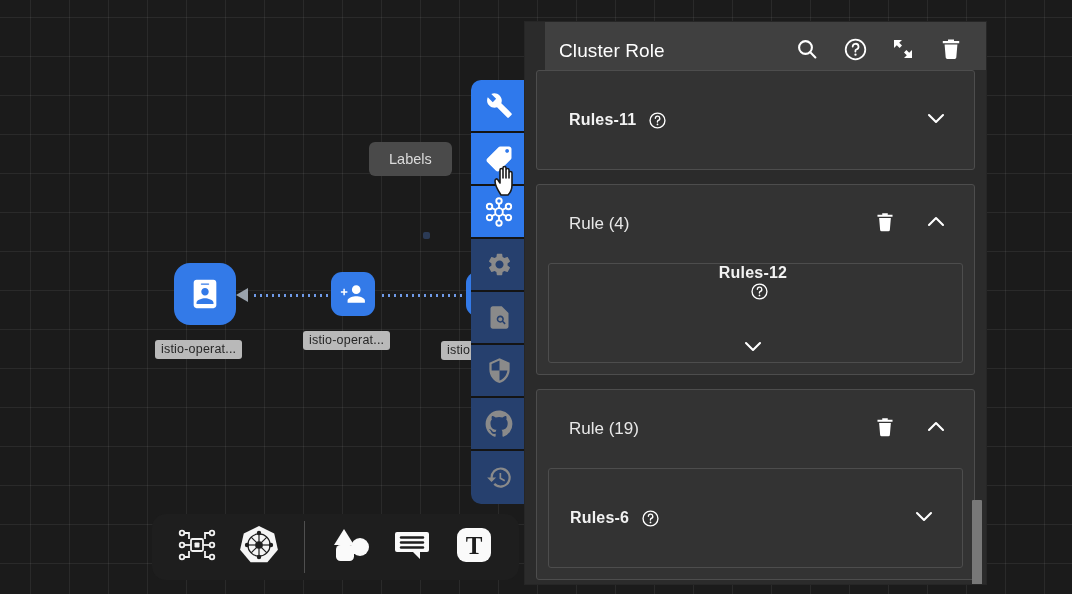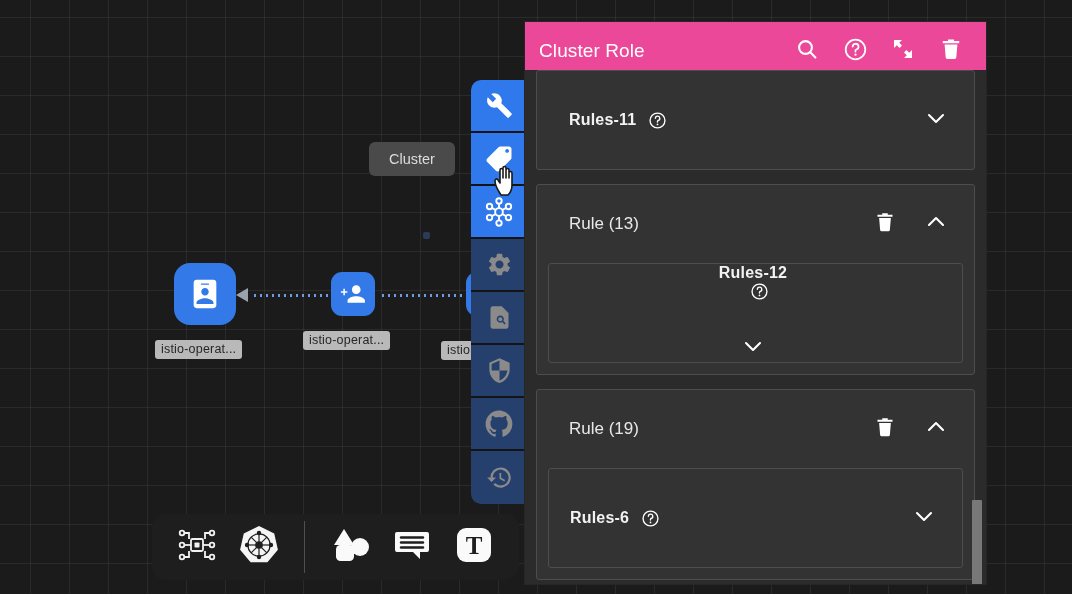--- a/index.html
+++ b/index.html
@@ -126,24 +126,25 @@
     position: absolute;
     left: 525px; top: 22px;
     width: 461px; height: 562px;
     background: #2b2b2b;
     overflow: hidden;
     z-index: 30;
     box-shadow: 0 0 0 1px #262626;
   }
   .panel-header {
     height: 58px;
-    background: #ec4899;
+    background: #404040;
     display:flex; align-items:center;
     padding: 0 22px 0 14px;
     gap: 0;
+    margin-left: 20px;
   }
   .panel-title {
     color: #ffffff;
     font-size: 19px;
     font-weight: 400;
     letter-spacing: 0.1px;
     flex: 1;
     padding-left: 0;
   }
   .hdr-actions { display:flex; align-items:center; gap: 22px; }
@@ -230,21 +231,21 @@
         </svg>
       </span>
     </div>
     <div class="node-label" style="left:303px; top:331px;">istio-operat...</div>
 
     <div class="node mid" style="left:466px; top:272px; width:44px; height:44px;">
     </div>
     <div class="node-label" style="left:441px; top:341px;">istio</div>
   </div>
 
-  <div class="tooltip" style="left:369px; top:142px;">Cluster</div>
+  <div class="tooltip" style="left:369px; top:142px;">Labels</div>
 
   <div class="vtoolbar">
 
     <div class="vtool active">
       <span>
         <svg width="27" height="27" viewBox="0 0 24 24" fill="#ffffff">
           <path d="M22.7 19l-9.1-9.1c.9-2.3.4-5-1.5-6.9-2-2-5-2.4-7.4-1.3L9 6 6 9 1.6 4.7C.4 7.1.9 10.1 2.9 12.1c1.9 1.9 4.6 2.4 6.9 1.5l9.1 9.1c.4.4 1 .4 1.4 0l2.3-2.3c.5-.4.5-1.1.1-1.4z"></path>
         </svg>
       </span>
     </div>
@@ -465,21 +466,21 @@
               <polyline points="5,9 12,16 19,9"></polyline>
             </svg>
           </span>
         </div>
       </div>
 
       <div class="gap"></div>
 
       <div class="card">
         <div class="rule-row">
-          <span class="rule-label">Rule (13)</span>
+          <span class="rule-label">Rule (4)</span>
           <span class="spacer"></span>
           <span class="rule-actions">
             <span>
               <svg width="22" height="22" viewBox="0 0 24 24" fill="#ffffff">
                 <path d="M9 2.5h6v1.6h5.2v2.1H3.8V4.1H9z"></path>
                 <path d="M5.6 7.6h12.8l-1.1 13a1.6 1.6 0 0 1-1.6 1.4H8.3a1.6 1.6 0 0 1-1.6-1.4z"></path>
               </svg>
             </span>
             <span>
               <svg width="24" height="24" viewBox="0 0 24 24" fill="none" stroke="#ffffff" stroke-width="2.1" stroke-linecap="round" stroke-linejoin="round">

